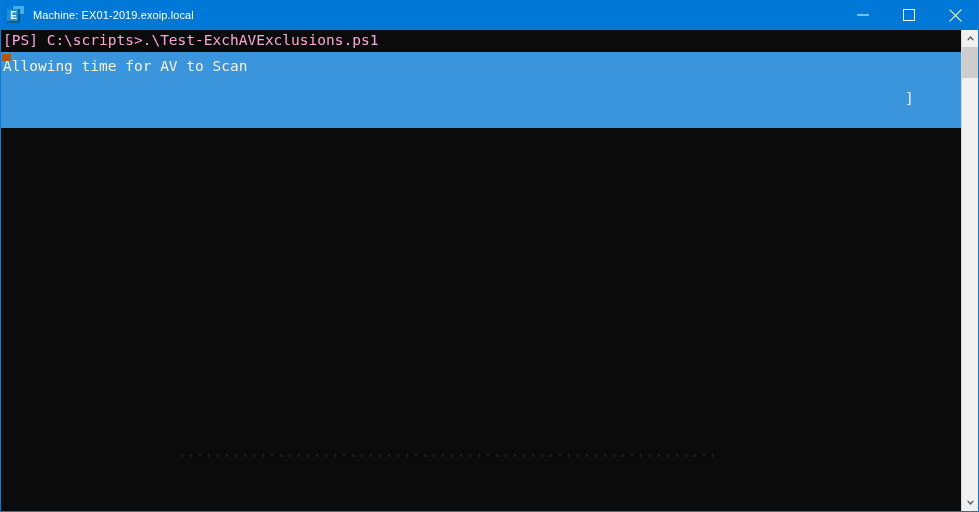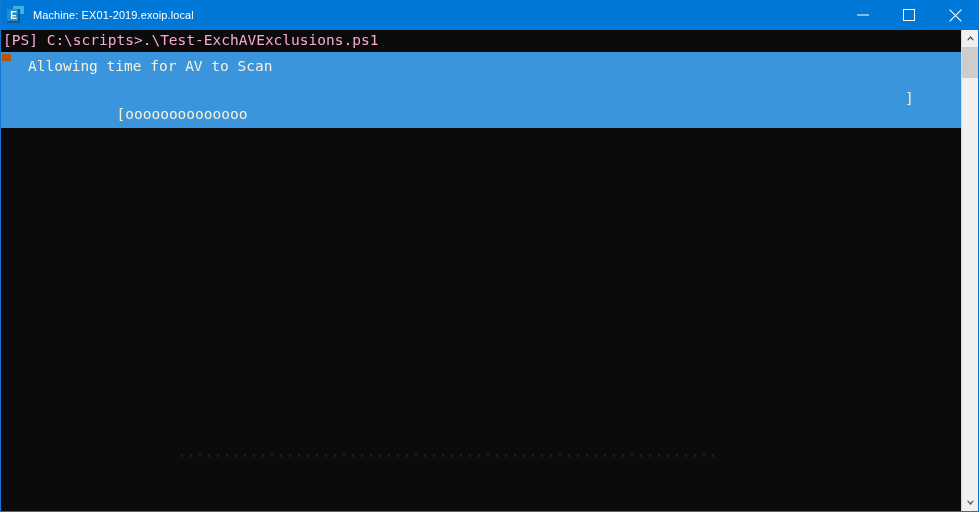--- a/index.html
+++ b/index.html
@@ -125,21 +125,20 @@
   .hl-block {
     background: #3a95dd;
     margin-top: 4px;
     padding-top: 6px;
     padding-bottom: 6px;
     position: relative;
   }
   .hl-block .line {
     color: #f5f2dc;
     background: transparent;
-    margin-left: 25px;
   }
   .hl-block .spacer { height: 16px; }
   .marker {
     position: absolute;
     left: 1px;
     top: 2px;
     width: 9px;
     height: 7px;
     background: #b5540f;
   }
@@ -246,21 +245,20 @@
   <div class="console-wrap">
 
     <div class="console">
       <div class="line white">[PS] C:\scripts&gt;.\Test-ExchAVExclusions.ps1</div>
 
       <div class="hl-block">
         <div class="marker"></div>
         <div class="line">Allowing time for AV to Scan</div>
         <div class="spacer"></div>
         <div class="progress-row">
-          <span>   [oooooooooooooo</span>
           <span class="pb-close">]</span>
         </div>
         <div class="spacer"></div>
       </div>
 
       <div class="faint-row"></div>
     </div>
 
     <div class="vscroll">
       <div class="vs-arrow">

